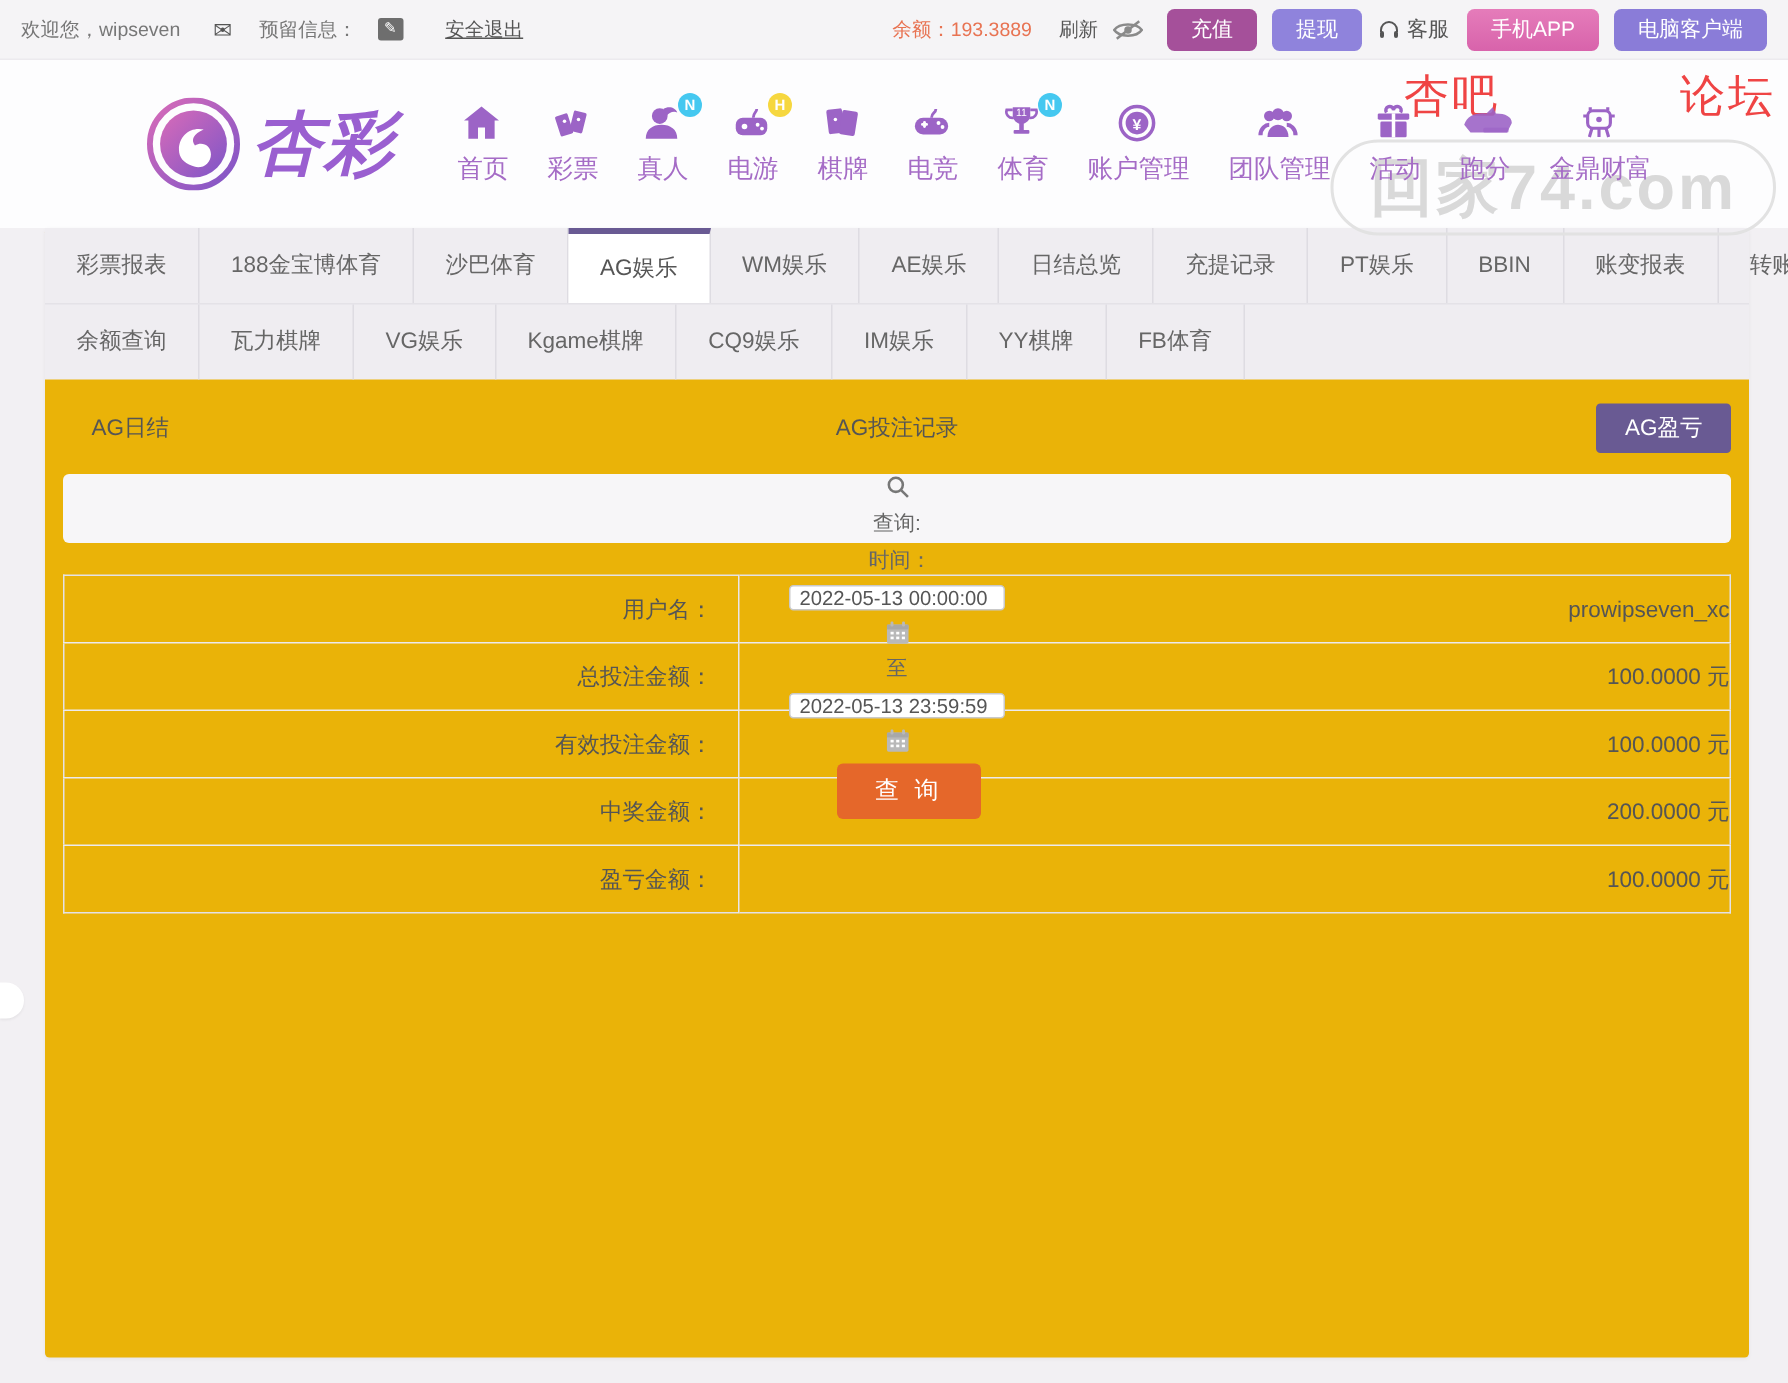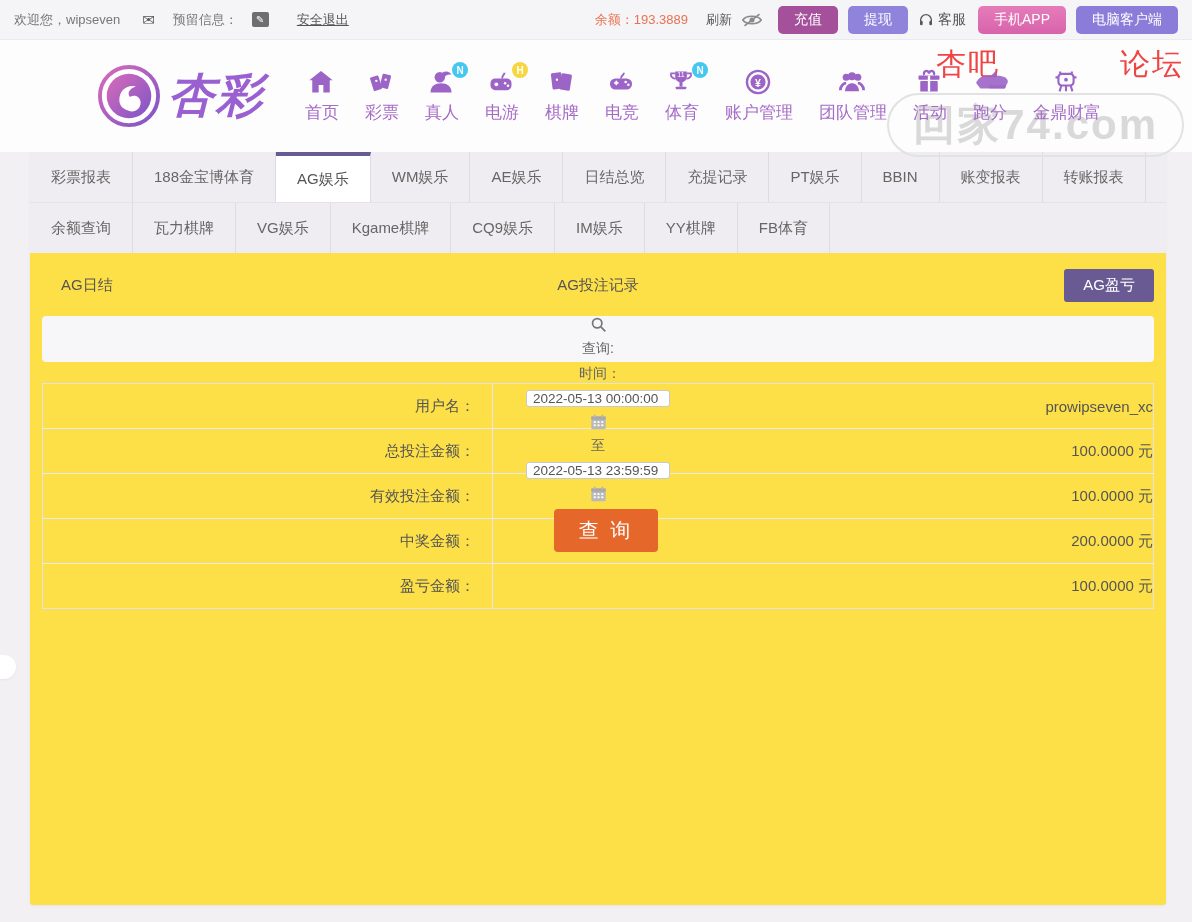--- a/index.html
+++ b/index.html
@@ -58,21 +58,21 @@
   .watermark { position:absolute; right:8px; top:4px; z-index:1; color:#dedede; pointer-events:none; text-align:right; }
   .wm-top { font-size:30px; letter-spacing:2px; color:#ef4444; }
   .wm-top .wm-gap { display:inline-block; width:120px; }
   .wm-oval {
     margin-top:8px; border:2px solid #e2e2e2; border-radius:40px; padding:2px 24px;
     font-size:42px; font-weight:bold; color:#d9d9d9; letter-spacing:2px;
   }
   
   .card {
     position:absolute; left:30px; top:152px; width:1136px; height:753px;
-    background:#fde047; border-radius:3px; box-shadow:0 1px 3px rgba(0,0,0,0.05);
+    background:#eab308; border-radius:3px; box-shadow:0 1px 3px rgba(0,0,0,0.05);
   }
   .tabrow { display:flex; background:#efedf1; }
   .tabrow.r2 { border-top:1px solid #e4e2e7; }
   .tab {
     height:50px; line-height:50px; padding:0 21px; font-size:15px; color:#666;
     border-right:1px solid #dedce2; cursor:pointer; white-space:nowrap; background:transparent;
   }
   .tab.active {
     background:#fff; border-top:4px solid #695a93; line-height:46px; color:#555;
   }
@@ -85,21 +85,21 @@
     display:flex; align-items:center; padding:0 13px; gap:7px; font-size:14px; color:#666;flex-direction:column;
   }
   .q-ico { width:17px; height:17px; color:#777; }
   .q-input {
     width:144px; height:30px; border:1px solid #c9c9c9; border-radius:3px;
     font-size:13.5px; color:#555; padding:0 6px; font-family:inherit; background:#fff;
   }
   .cal-ico { width:17px; height:16px; color:#b9b9b9; cursor:pointer; }
   .q-btn {
     margin-left:16px; background:#e5672a; border:none; border-radius:4px; color:#fff;
-    font-size:20px; padding:8px 25px; cursor:pointer; font-family:inherit; letter-spacing:3px;
+    font-size:16px; padding:8px 25px; cursor:pointer; font-family:inherit; letter-spacing:3px;
   }
   
   .report {
     margin:21px 12px 0; width:1112px; border-collapse:collapse;
     border:1px solid #e4e2e6; font-size:15px; color:#555;
   }
   .report td { height:45px; border-bottom:1px solid #eceaee; }
   .report tr:last-child td { border-bottom:none; }
   .report td.k { width:450px; text-align:right; padding-right:17px; border-right:1px solid #e8e6ea; }
   .report td.v { padding-left:0; color:#555;text-align:right; }
@@ -302,20 +302,21 @@
       <span class="lbl">金鼎财富</span>
     </div>
   </div>
 </div>
 
 <div class="card">
 
   <div class="tabrow r1">
     <div class="tab">彩票报表</div>
     <div class="tab">188金宝博体育</div>
+    <div class="tab">沙巴体育</div>
     <div class="tab active">AG娱乐</div>
     <div class="tab">WM娱乐</div>
     <div class="tab">AE娱乐</div>
     <div class="tab">日结总览</div>
     <div class="tab">充提记录</div>
     <div class="tab">PT娱乐</div>
     <div class="tab">BBIN</div>
     <div class="tab">账变报表</div>
     <div class="tab">转账报表</div>
 

